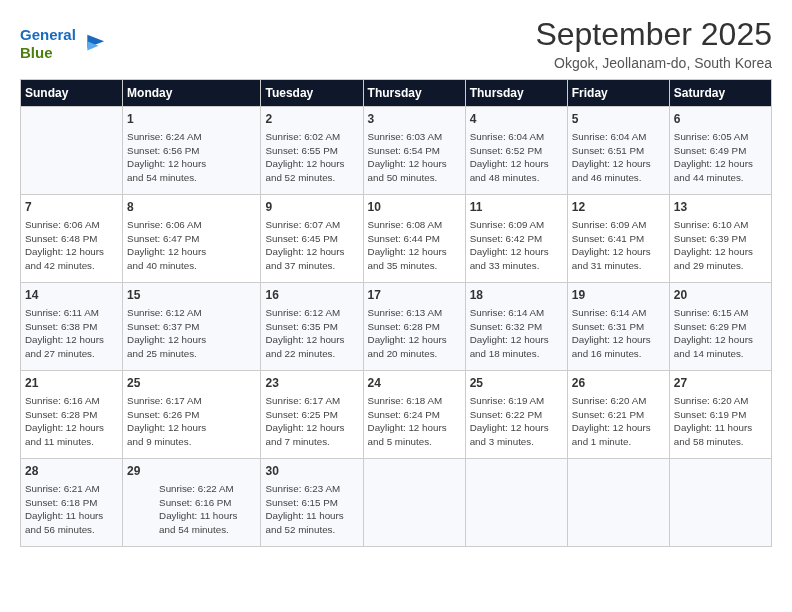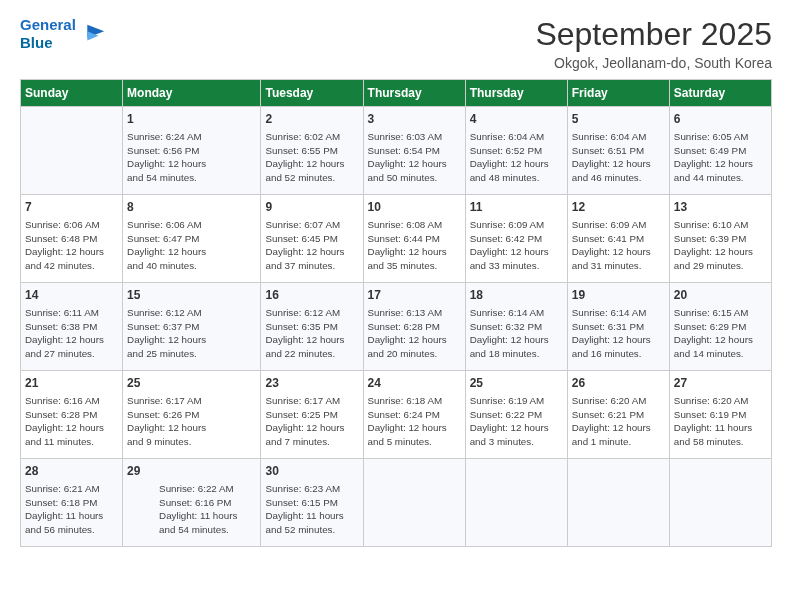--- a/index.html
+++ b/index.html
@@ -6,21 +6,21 @@
     body {
       font-family: Arial, sans-serif;
       background: #fff;
       width: 792px;
       min-height: 612px;
       padding: 16px 20px;
     }
     .header-area {
       display: flex;
       justify-content: space-between;
-      align-items: flex-start;
+      align-items: center;
       margin-bottom: 8px;
     }
     .logo {
       display: flex;
       align-items: center;
       gap: 0;
     }
     .logo-text {
       font-size: 15px;
       font-weight: bold;
@@ -47,21 +47,21 @@
       font-size: 14px;
       color: #555;
       margin-top: 2px;
     }
     table {
       width: 100%;
       border-collapse: collapse;
       font-size: 10.5px;
     }
     thead tr th {
-      background-color: #15803d;
+      background-color: #0f172a;
       color: #fff;
       padding: 6px 4px;
       text-align: left;
       font-size: 12px;
       font-weight: bold;
       border: 1px solid #ccc;
     }
     tbody tr td {
       border: 1px solid #ccc;
       vertical-align: top;
@@ -87,21 +87,21 @@
   </style>
 </head>
 <body>
 
 <div class="header-area">
   <div class="logo">
     <div>
       <div class="logo-text">
         <span>General</span>
       </div>
-      <div class="logo-text" style="color:#0369a1;">Blue</div>
+      <div class="logo-text" style="color:#4d7c0f;">Blue</div>
     </div>
     <svg class="logo-icon" viewBox="0 0 30 30">
       <polygon points="10,5 28,12 10,19" fill="#1a6abf"></polygon>
       <polygon points="10,12 22,17 10,22" fill="#5aabf0"></polygon>
     </svg>
   </div>
   <div class="title-block">
     <div class="month-title">September 2025</div>
     <div class="subtitle">Okgok, Jeollanam-do, South Korea</div>
   </div>

